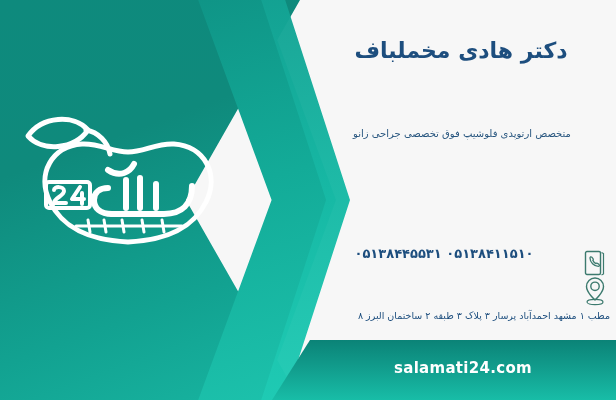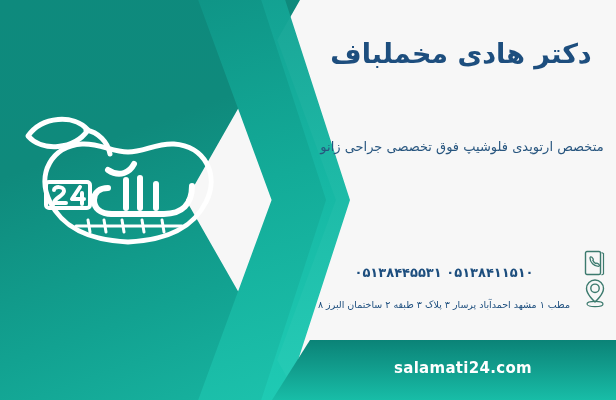--- a/index.html
+++ b/index.html
@@ -75,53 +75,52 @@
     width: 310px;
     height: 400px;
     direction: rtl;
   }
   .doctor-name {
     position: absolute;
     right: 12px; top: 38px;
     width: 286px;
     text-align: center;
     color: #1d4e7e;
-    font-size: 27px;
+    font-size: 22px;
     font-weight: bold;
     letter-spacing: -0.2px;
   }
   .subtitle-1 {
     position: absolute;
     right: 4px; top: 101px;
     width: 300px;
     text-align: center;
     color: #1d4e7e;
     font-size: 11px;
     font-weight: bold;
   }
   .subtitle-2 {
     position: absolute;
     right: 4px; top: 128px;
     width: 300px;
     text-align: center;
     color: #28567f;
-    font-size: 13px;
-    margin-top: 11px;
+    font-size: 10px;
   }
 
   
   .contact-row {
     position: absolute;
     display: flex;
-    align-items: flex-end;
+    align-items: flex-start;
     justify-content: flex-start;
     gap: 4px;
   }
   .row-phone { right: 6px; top: 246px; width: 298px; }
-  .row-addr  { right: 6px; top: 276px; width: 298px; }
+  .row-addr  { right: 6px; top: 276px; width: 298px; flex-direction: column; }
 
   .icon-box {
     width: 30px; height: 34px;
     flex: 0 0 30px;
     display: flex; align-items: center; justify-content: center;
     color: #3c7a6e;
   }
   .contact-text {
     flex: 1 1 auto;
     text-align: center;

